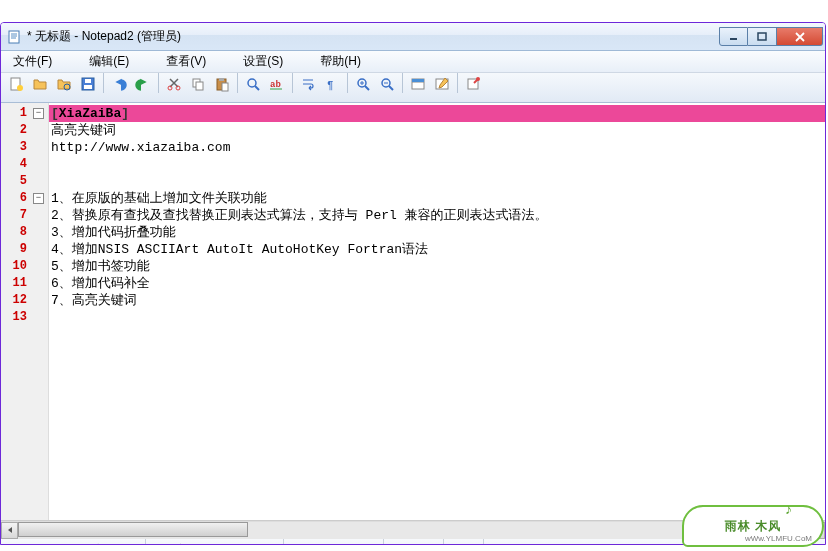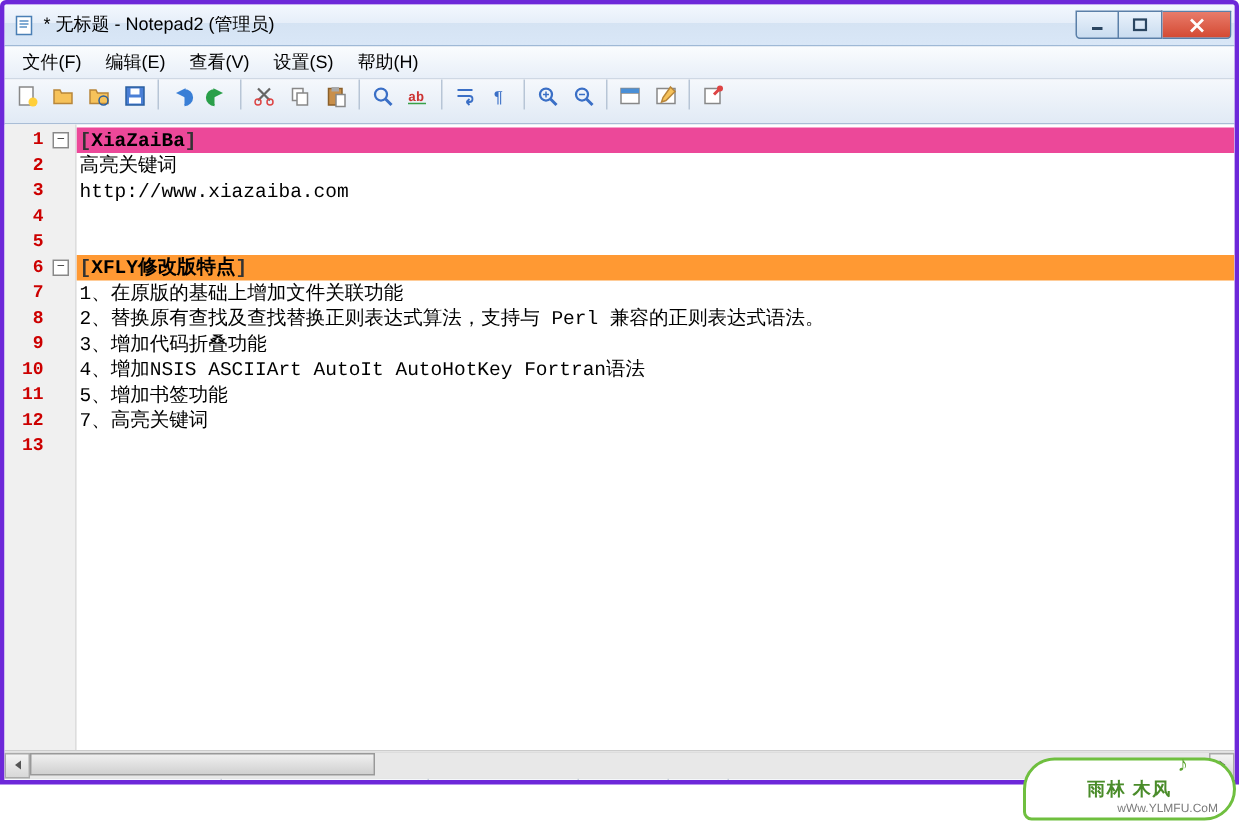--- a/index.html
+++ b/index.html
@@ -1,27 +1,27 @@
 <!DOCTYPE html>
 <html><head>
 <meta charset="utf-8">
 <style>
 * { margin:0; padding:0; box-sizing:border-box; }
 body { font-family:"Microsoft YaHei","SimSun",Tahoma,sans-serif; font-size:12px; background:#fff; overflow:hidden; width:828px; height:551px; position:relative; }
-.window { width:826px; height:523px; border:3px solid #6d28d9; border-radius:4px 4px 0 0; background:#fff; position:relative; overflow:hidden; }
+.window { width:826px; height:523px; border:1px solid #6d28d9; border-radius:4px 4px 0 0; background:#fff; position:relative; overflow:hidden;margin-top:22px; }
 .titlebar { height:28px; background:linear-gradient(to bottom,#f3f8fe 0%,#e6eef9 45%,#d5e3f3 46%,#d9e7f7 100%); display:flex; align-items:center; padding:0 2px 0 6px; border-bottom:1px solid #9fb9d6; }
 .app-icon { width:16px; height:16px; margin-right:4px; display:inline-flex; align-items:center; justify-content:center; }
 .title-text { font-size:12px; color:#000; flex:1; }
 .win-btns { display:flex; gap:0; }
 .win-btn { width:29px; height:19px; border:1px solid #5a7fa8; display:flex; align-items:center; justify-content:center; background:linear-gradient(to bottom,#eaf2fb,#c9dcf0); }
 .win-btn.min { border-radius:0 0 0 3px; }
 .win-btn.max { border-left:none; }
 .win-btn.close { width:46px; border-left:none; border-radius:0 0 3px 0; background:linear-gradient(to bottom,#e87b6a,#d44a33); color:#fff; }
 .win-btn svg { display:block; }
-.menubar { height:22px; background:linear-gradient(to bottom,#fafcfe,#e8eff8); display:flex; align-items:flex-end; padding:0 4px; border-bottom:1px solid #cfd8e4; }
+.menubar { height:22px; background:linear-gradient(to bottom,#fafcfe,#e8eff8); display:flex; align-items:flex-end; padding:0 4px; border-bottom:1px solid #cfd8e4;gap:21px; }
 .menu-item { padding:2px 8px; font-size:12px; cursor:default; }
 .toolbar { height:30px; background:linear-gradient(to bottom,#f5f8fc,#e1eaf5); display:flex; align-items:flex-start; padding:0 4px; border-bottom:1px solid #a9bdd6; gap:2px;font-family:Liberation Mono, monospace; }
 .tb-btn { width:22px; height:22px; display:flex; align-items:center; justify-content:center; border:1px solid transparent; border-radius:2px; }
 .tb-sep { width:1px; height:20px; background:#b7c5d6; margin:0 2px; }
 .editor { display:flex; height:418px; background:#fff; border-bottom:1px solid #ccc; }
 .gutter { width:48px; background:#f0f0f0; border-right:1px solid #ddd; font-family:Consolas,"Courier New",monospace; font-size:12px; text-align:right; padding-top:2px; }
 .gutter .ln { height:17px; line-height:17px; padding-right:4px; color:#c00; font-weight:bold; display:flex; justify-content:flex-end; align-items:center; }
 .gutter .fold { width:11px; height:11px; border:1px solid #888; background:#fff; color:#444; font-size:9px; line-height:9px; text-align:center; margin-left:4px; font-weight:normal; }
 .gutter .num { flex:1; padding-right:2px; }
 .code { flex:1; font-family:Consolas,"Courier New",monospace; font-size:13px; padding-top:2px; overflow:hidden; }
@@ -254,26 +254,26 @@
           <span class="num">13</span>
           <span style="width: 15px; display: inline-block;"></span>
         </div>
       </div>
     <div class="code" id="code">
         <div class="line" style="background: #ec4899;"><span class="bracket">[</span><span style="font-weight:bold">XiaZaiBa</span><span class="bracket">]</span></div>
         <div class="line">高亮关键词</div>
         <div class="line">http://www.xiazaiba.com</div>
         <div class="line"></div>
         <div class="line"></div>
-        <div class="line" style="background: rgb(255, 153, 51);"><span class="bracket">[</span><span style="font-weight:bold">XFLY修改版特点</span><span class="bracket">]</span></div>
         <div class="line">1、在原版的基础上增加文件关联功能</div>
         <div class="line">2、替换原有查找及查找替换正则表达式算法，支持与 Perl 兼容的正则表达式语法。</div>
         <div class="line">3、增加代码折叠功能</div>
         <div class="line">4、增加NSIS ASCIIArt AutoIt AutoHotKey Fortran语法</div>
         <div class="line">5、增加书签功能</div>
+        <div class="line">6、增加代码补全</div>
         <div class="line">7、高亮关键词</div>
       </div>
   </div>
 
   <div class="scrollbar-h">
     <div class="sb-btn">
         <svg width="8" height="8">
           <path d="M6 1L2 4l4 3z" fill="#555"></path>
         </svg>
       </div>

